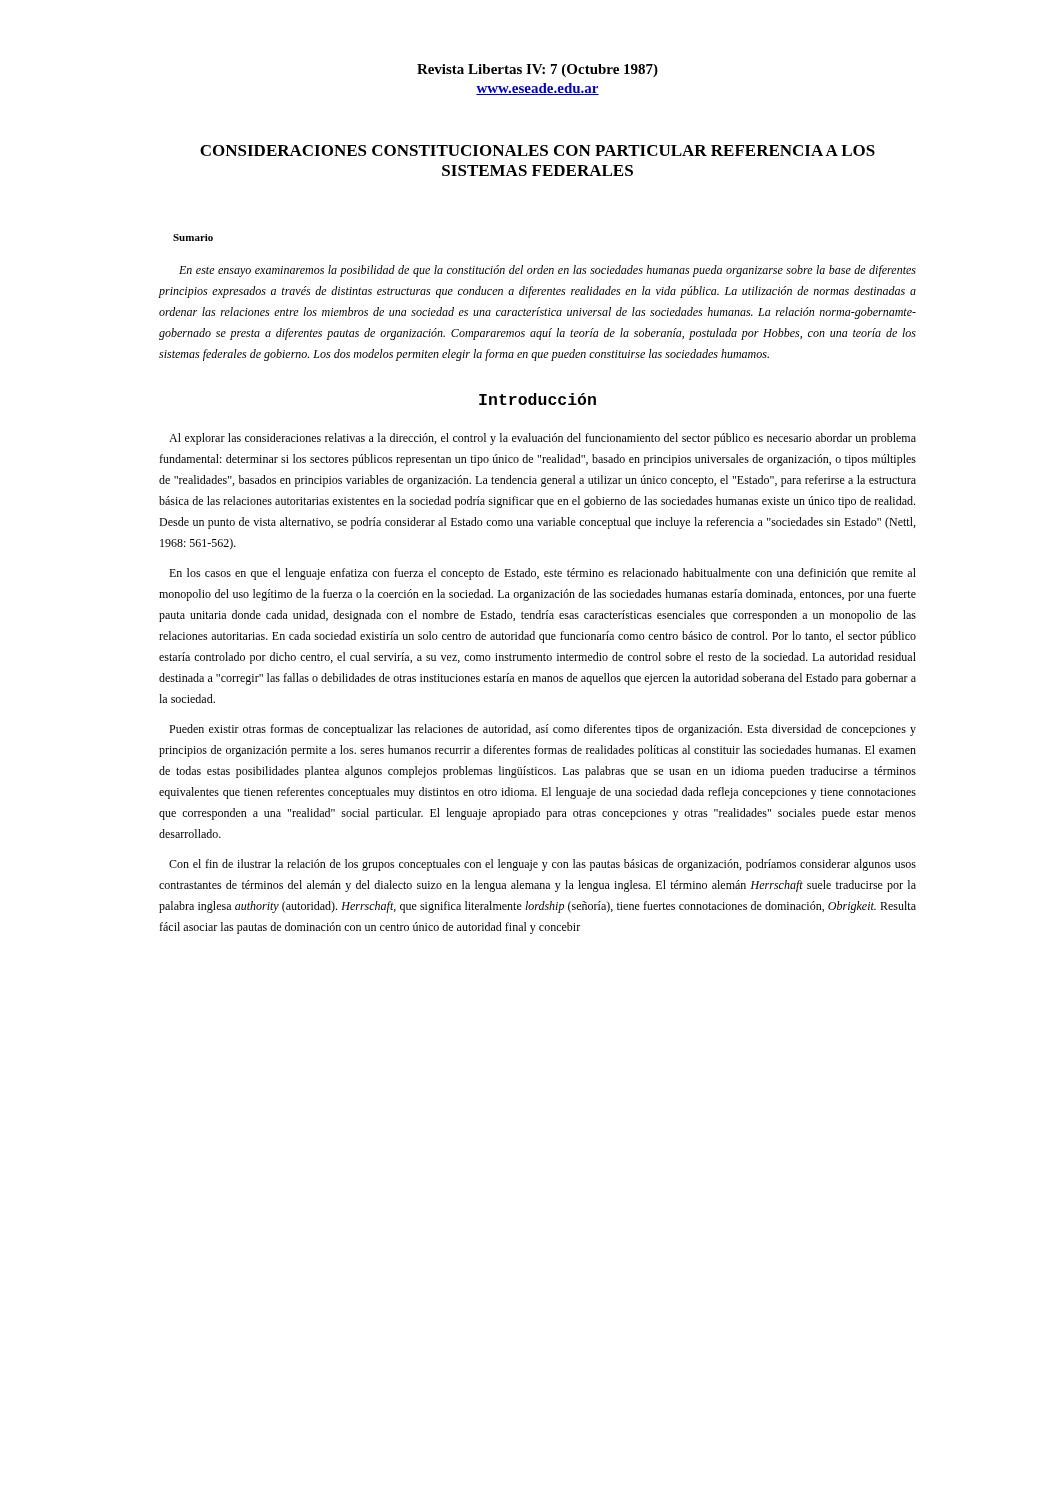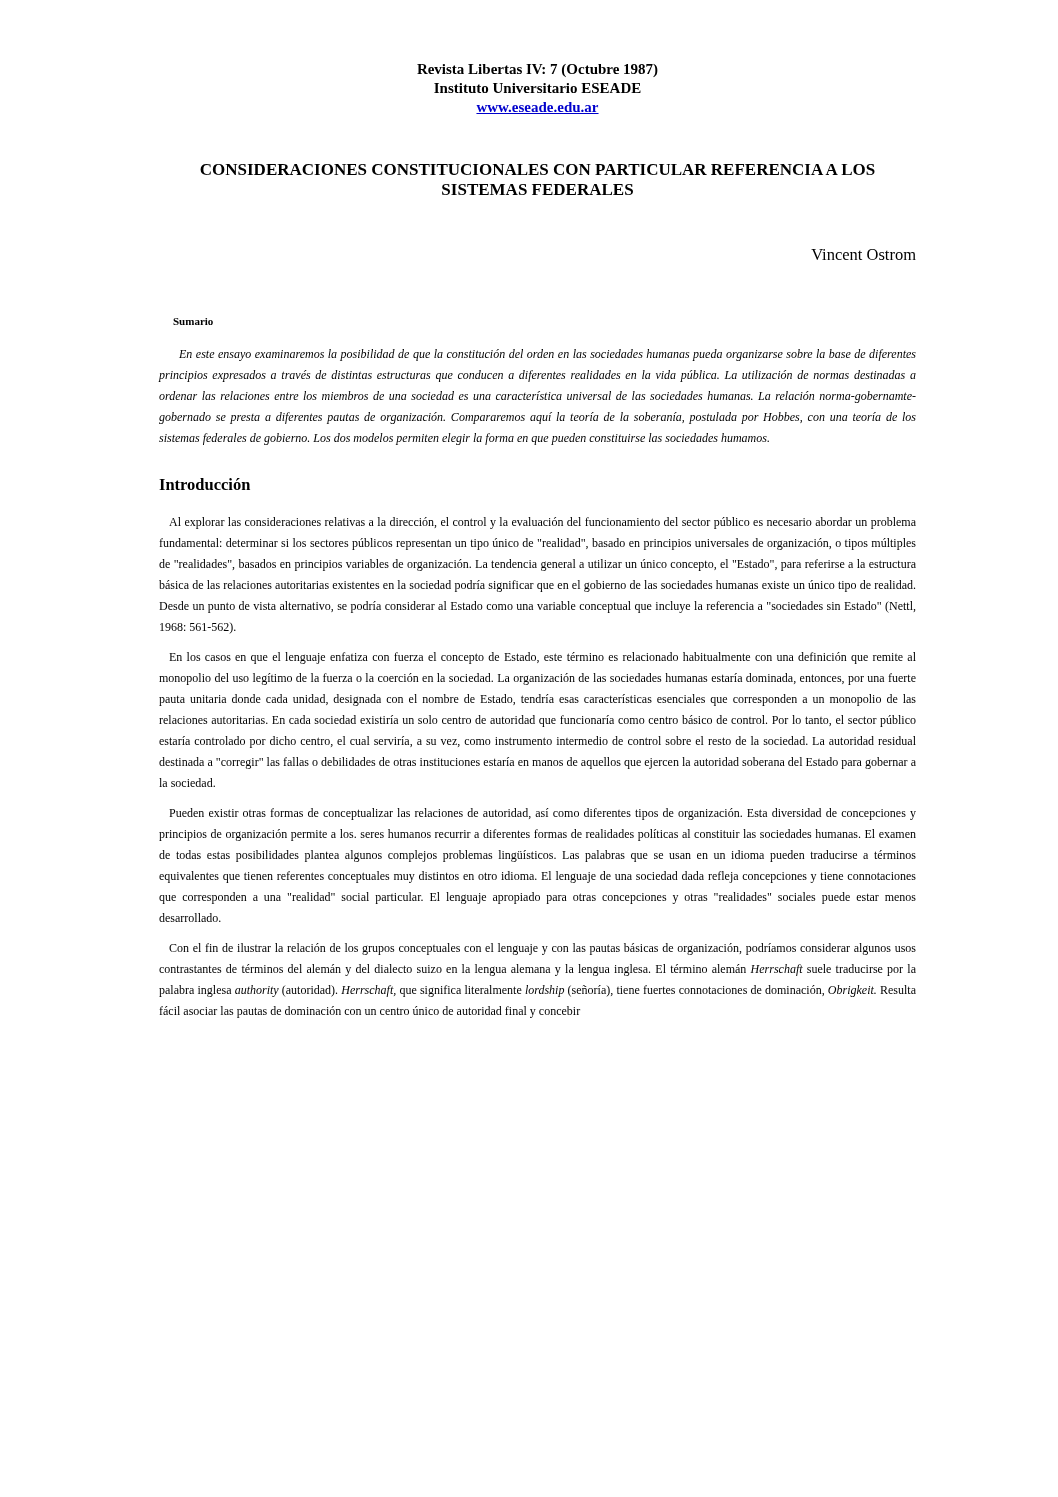--- a/index.html
+++ b/index.html
@@ -56,46 +56,46 @@
     line-height: 21px;
     text-align: justify;
   }
   .summary-body {
     margin-top: 13px;
     font-style: italic;
     text-indent: 20px;
   }
   .intro-heading {
     margin-top: 26px;
+    text-align: center;
     font-weight: bold;
     font-size: 16.5px;
     line-height: 20px;
+    font-family: Liberation Mono, monospace;
   }
   .intro-paragraphs { margin-top: 17px; }
   .intro-paragraphs p {
     margin: 0 0 9px 0;
     text-indent: 10px;
   }
 </style>
 </head>
 <body>
 
 <div class="page">
 
   <div class="doc-header">
     <div class="hline">Revista Libertas IV: 7 (Octubre 1987)</div>
-    <div class="hline">Instituto Universitario ESEADE</div>
     <div class="hline">
       <a href="#">www.eseade.edu.ar</a>
     </div>
   </div>
 
   <h1 class="article-title">CONSIDERACIONES CONSTITUCIONALES CON PARTICULAR REFERENCIA A LOS SISTEMAS FEDERALES</h1>
 
-  <div class="author-byline">Vincent Ostrom</div>
 
   <h2 class="summary-heading">Sumario</h2>
 
   <p class="body-text summary-body">En este ensayo examinaremos la posibilidad de que la constitución del orden en las sociedades humanas pueda organizarse sobre la base de diferentes principios expresados a través de distintas estructuras que conducen a diferentes realidades en la vida pública. La utilización de normas destinadas a ordenar las relaciones entre los miembros de una sociedad es una característica universal de las sociedades humanas. La relación norma-gobernamte-gobernado se presta a diferentes pautas de organización. Compararemos aquí la teoría de la soberanía, postulada por Hobbes, con una teoría de los sistemas federales de gobierno. Los dos modelos permiten elegir la forma en que pueden constituirse las sociedades humamos.</p>
 
   <h2 class="intro-heading">Introducción</h2>
 
   <div class="intro-paragraphs body-text">
     <p>Al explorar las consideraciones relativas a la dirección, el control y la evaluación del funcionamiento del sector público es necesario abordar un problema fundamental: determinar si los sectores públicos representan un tipo único de "realidad", basado en principios universales de organización, o tipos múltiples de "realidades", basados en principios variables de organización. La tendencia general a utilizar un único concepto, el "Estado", para referirse a la estructura básica de las relaciones autoritarias existentes en la sociedad podría significar que en el gobierno de las sociedades humanas existe un único tipo de realidad. Desde un punto de vista alternativo, se podría considerar al Estado como una variable conceptual que incluye la referencia a "sociedades sin Estado" (Nettl, 1968: 561-562).</p>
     <p>En los casos en que el lenguaje enfatiza con fuerza el concepto de Estado, este término es relacionado habitualmente con una definición que remite al monopolio del uso legítimo de la fuerza o la coerción en la sociedad. La organización de las sociedades humanas estaría dominada, entonces, por una fuerte pauta unitaria donde cada unidad, designada con el nombre de Estado, tendría esas características esenciales que corresponden a un monopolio de las relaciones autoritarias. En cada sociedad existiría un solo centro de autoridad que funcionaría como centro básico de control. Por lo tanto, el sector público estaría controlado por dicho centro, el cual serviría, a su vez, como instrumento intermedio de control sobre el resto de la sociedad. La autoridad residual destinada a "corregir" las fallas o debilidades de otras instituciones estaría en manos de aquellos que ejercen la autoridad soberana del Estado para gobernar a la sociedad.</p>

